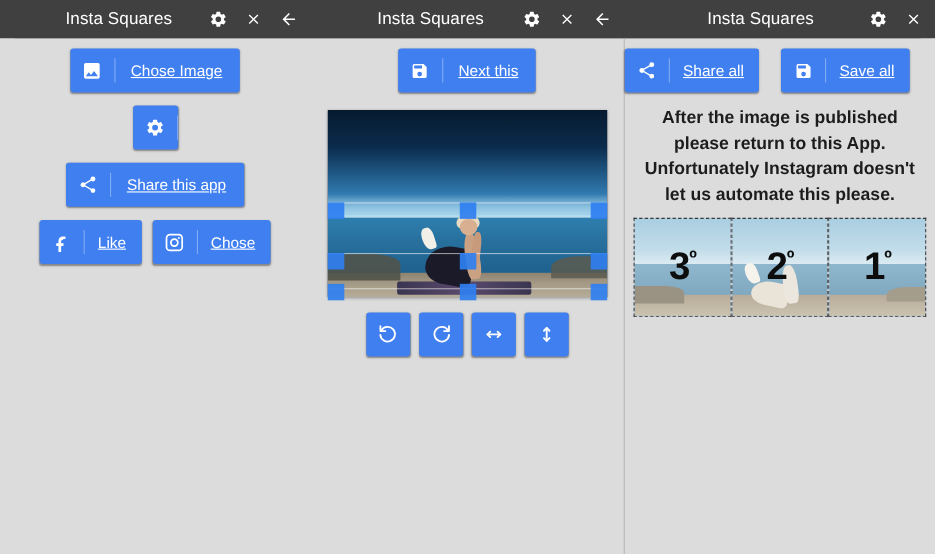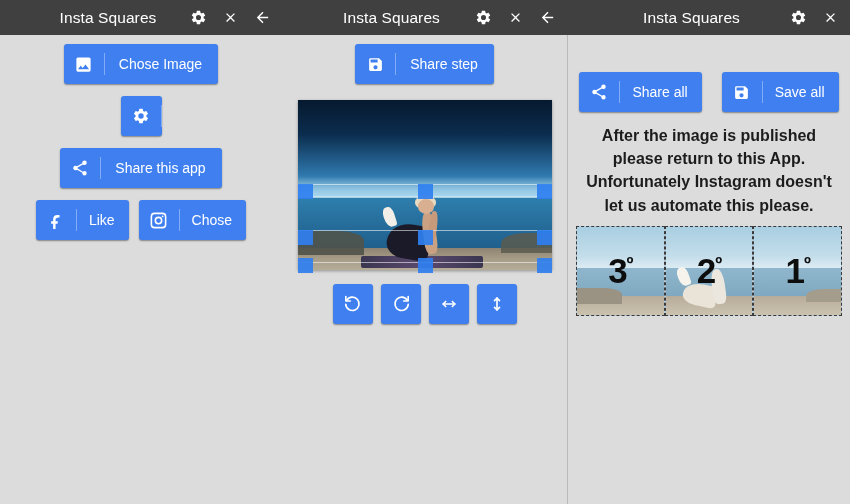--- a/index.html
+++ b/index.html
@@ -117,20 +117,21 @@
     width: 1px;
     height: 22px;
     background: rgba(255,255,255,.35);
     flex: 0 0 1px;
   }
   .btn .blabel {
     padding: 0 16px 0 14px;
     white-space: nowrap;
     line-height: 40px;
     font-size: 14px;
+    text-decoration: underline;
   }
   .btn svg { display: block; }
 
   
   .left-stack {
     padding-top: 9px;
     display: flex;
     flex-direction: column;
     align-items: center;
     gap: 12px;
@@ -332,24 +333,23 @@
     align-items: center;
     justify-content: center;
     cursor: pointer;
     padding: 0;
   }
   .rot-btn svg { display: block; }
 
   
   .right-top {
     display: flex;
-    justify-content: center;
+    justify-content: flex-start;
     gap: 20px;
     padding-top: 9px;
-    margin-top: 28px;
   }
   .notice {
     margin: 12px 8px 0;
     text-align: center;
     font-size: 16px;
     font-weight: bold;
     color: #1c1c1c;
     line-height: 1.45;
   }
   .tiles {
@@ -574,21 +574,21 @@
     <div class="pane pane-mid">
 
       <div class="mid-top">
         <button class="btn">
           <span class="bicon">
             <svg width="17" height="17" viewBox="0 0 24 24" fill="#ffffff">
                 <path d="M17 3H5a2 2 0 0 0-2 2v14a2 2 0 0 0 2 2h14a2 2 0 0 0 2-2V7l-4-4zm-5 16a3 3 0 1 1 0-6 3 3 0 0 1 0 6zm3-10H5V5h10v4z"></path>
               </svg>
           </span>
           <span class="bsep"></span>
-          <span class="blabel">Share step</span>
+          <span class="blabel">Next this</span>
         </button>
       </div>
 
       <div class="preview-wrap">
         <div class="photo">
           <div class="sky"></div>
           <div class="sky-glow"></div>
           <div class="sea"></div>
           <div class="horizon"></div>
           <div class="ground"></div>

